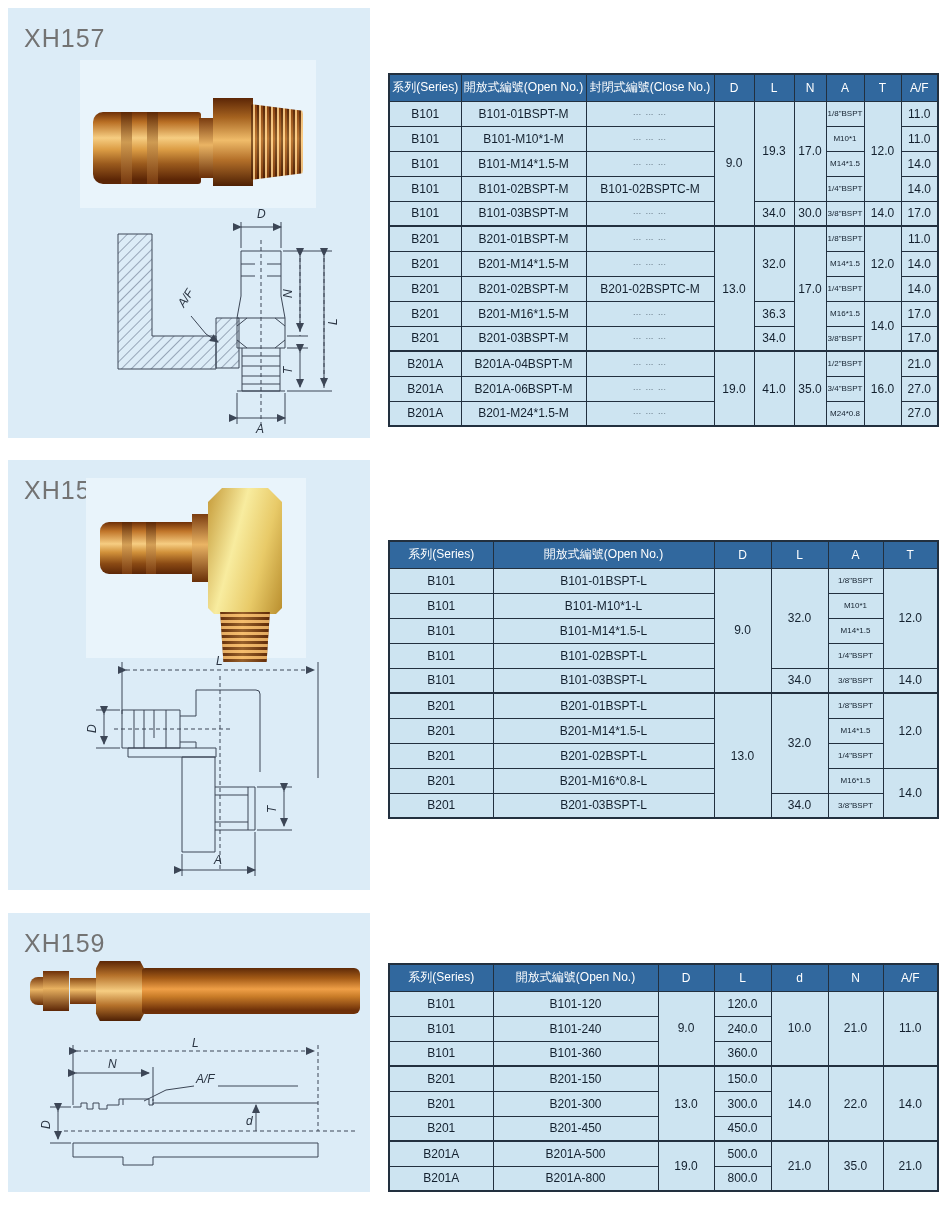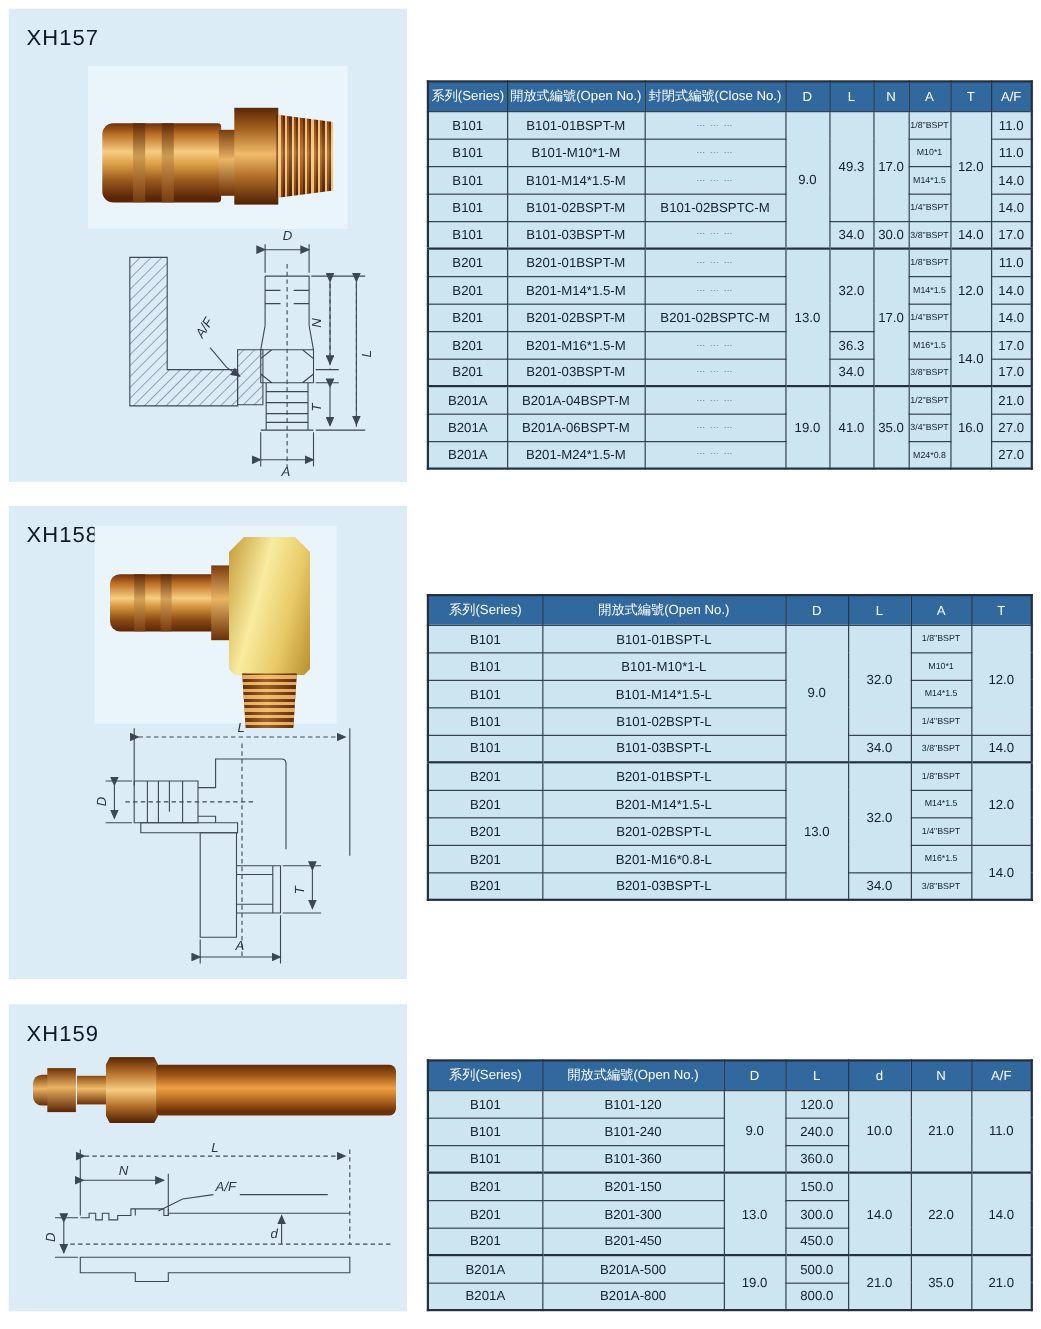--- a/index.html
+++ b/index.html
@@ -5,22 +5,22 @@
   * { margin:0; padding:0; box-sizing:border-box; }
   html,body { width:946px; height:1208px; background:#ffffff;
               font-family:"Liberation Sans", sans-serif; }
   .page { position:relative; width:946px; height:1208px; background:#fff; overflow:hidden; }
 
   .panel { position:absolute; left:8px; width:362px; background:#dcecf7; }
   .panel-1 { top:8px;   height:430px; }
   .panel-2 { top:460px; height:430px; }
   .panel-3 { top:913px; height:279px;padding-left:43px; }
 
-  .sec-label { position:absolute; left:16px; top:16px; font-size:20px; letter-spacing:1px;
-               color:#0f172a; }
+  .sec-label { position:absolute; left:16px; top:16px; font-size:25px; letter-spacing:1px;
+               color:#737373; }
 
   .photo-backdrop { position:absolute; background:#e9f4fb; }
 
   
   .ctable { position:absolute; left:388px; border-collapse:collapse; table-layout:fixed;
             border:2px solid #22303f; }
   .ctable th { background:#31689e; color:#ffffff; font-weight:normal; font-size:12px;
                height:27px; border:1px solid #22303f; padding:0 1px;margin-left:40px; }
   .ctable td { background:#cde4f1; color:#13202e; font-size:12px; text-align:center;
                height:25px; border:1px solid #22303f; padding:0 1px; }
@@ -283,21 +283,21 @@
           <th>T</th>
           <th>A/F</th>
         </tr>
       </thead>
       <tbody>
         <tr>
           <td>B101</td>
           <td>B101-01BSPT-M</td>
           <td class="dash">--- --- ---</td>
           <td rowspan="5">9.0</td>
-          <td rowspan="4">49.3</td>
+          <td rowspan="4">19.3</td>
           <td rowspan="4">17.0</td>
           <td class="small">1/8"BSPT</td>
           <td rowspan="4">12.0</td>
           <td>11.0</td>
         </tr>
         <tr>
           <td>B101</td>
           <td>B101-M10*1-M</td>
           <td class="dash">--- --- ---</td>
           <td class="small">M10*1</td>

